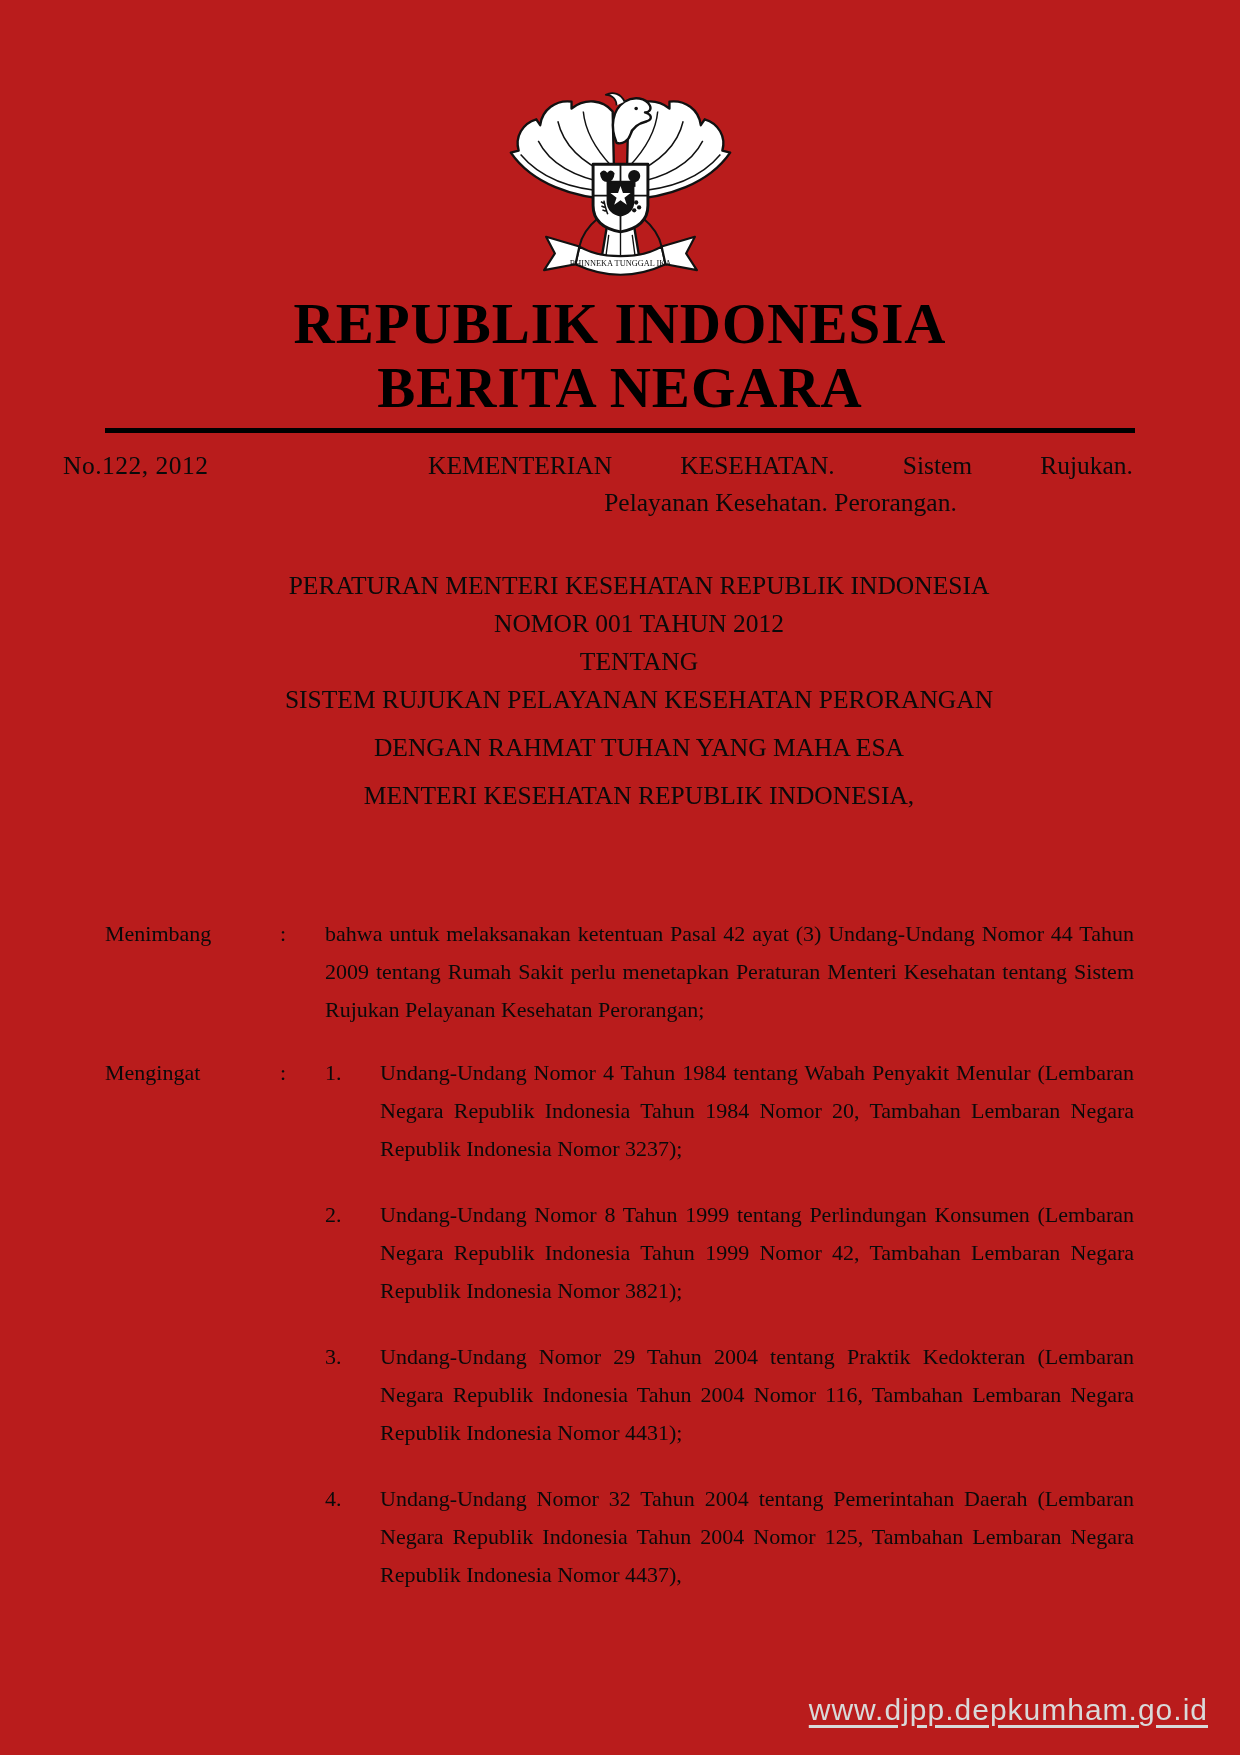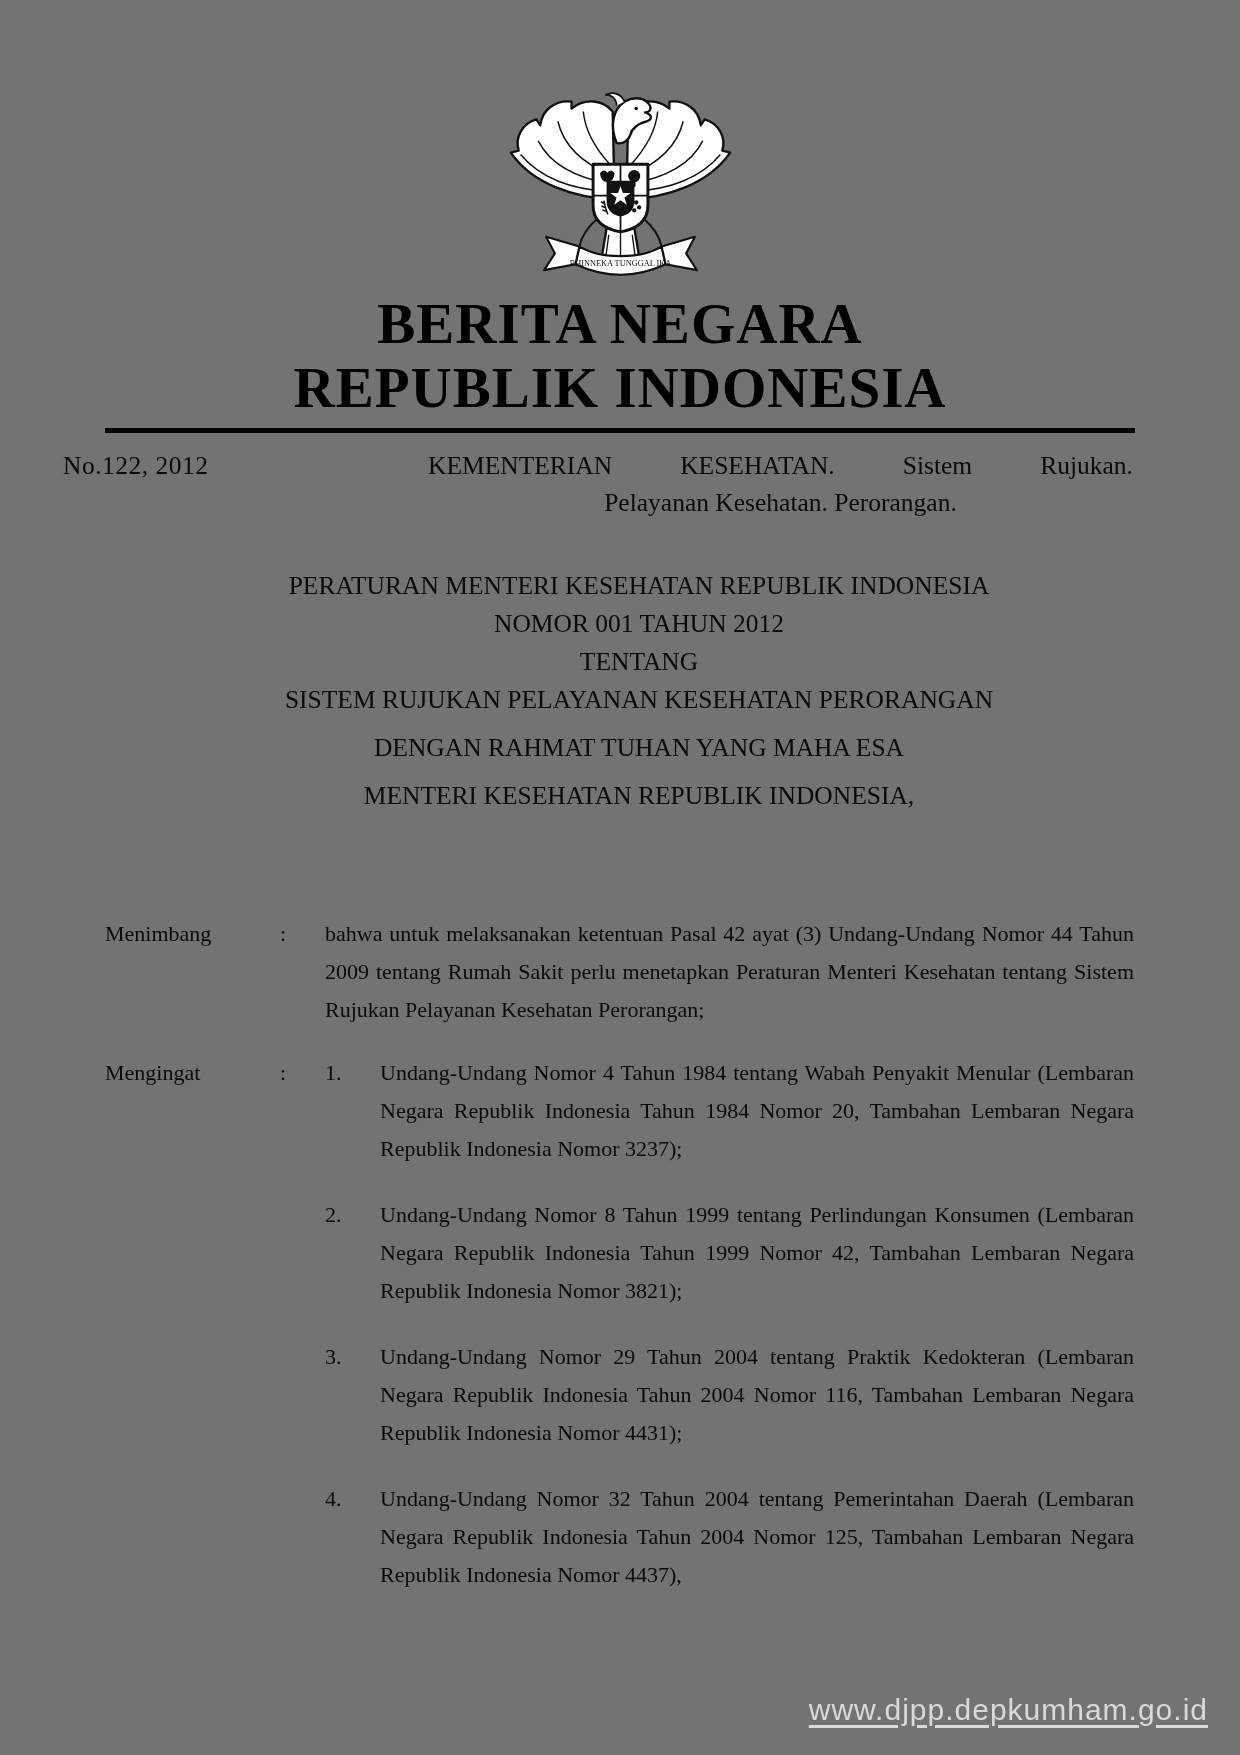--- a/index.html
+++ b/index.html
@@ -2,21 +2,21 @@
 <html><head>
 <meta charset="utf-8">
 <style>
   * { margin: 0; padding: 0; box-sizing: border-box; }
   html, body { background: #ffffff; }
   .page {
     position: relative;
     width: 1240px;
     height: 1755px;
     margin: 0 auto;
-    background: #737373;
+    background: #b91c1c;
     overflow: hidden;
     font-family: "Liberation Serif", serif;
     color: #0a0a0a;
   }
   
   .emblem-wrap {
     padding-top: 82px;
     display: flex;
     justify-content: center;
   }
@@ -136,22 +136,22 @@
 
         <path d="M78 168 C100 181 140 181 162 168 L166 186 C136 200 104 200 74 186 Z" stroke-width="2.2"></path>
         <path d="M78 168 L44 158 L53 175 L42 192 L74 186 Z" stroke-width="2.2"></path>
         <path d="M162 168 L196 158 L187 175 L198 192 L166 186 Z" stroke-width="2.2"></path>
       </g>
       <text x="120" y="188" text-anchor="middle" font-size="8.5" font-family="Liberation Serif, serif" fill="#111">BHINNEKA TUNGGAL IKA</text>
     </svg>
   </div>
 
   <div class="masthead">
+    <div>REPUBLIK INDONESIA</div>
     <div>BERITA NEGARA</div>
-    <div>REPUBLIK INDONESIA</div>
   </div>
 
   <div class="rule"></div>
 
   <div class="issue-row">
     <div class="issue-number">No.122, 2012</div>
     <div class="issue-subject">
       <div class="l1">KEMENTERIAN KESEHATAN. Sistem Rujukan.</div>
       <div class="l2">Pelayanan Kesehatan. Perorangan.</div>
     </div>

